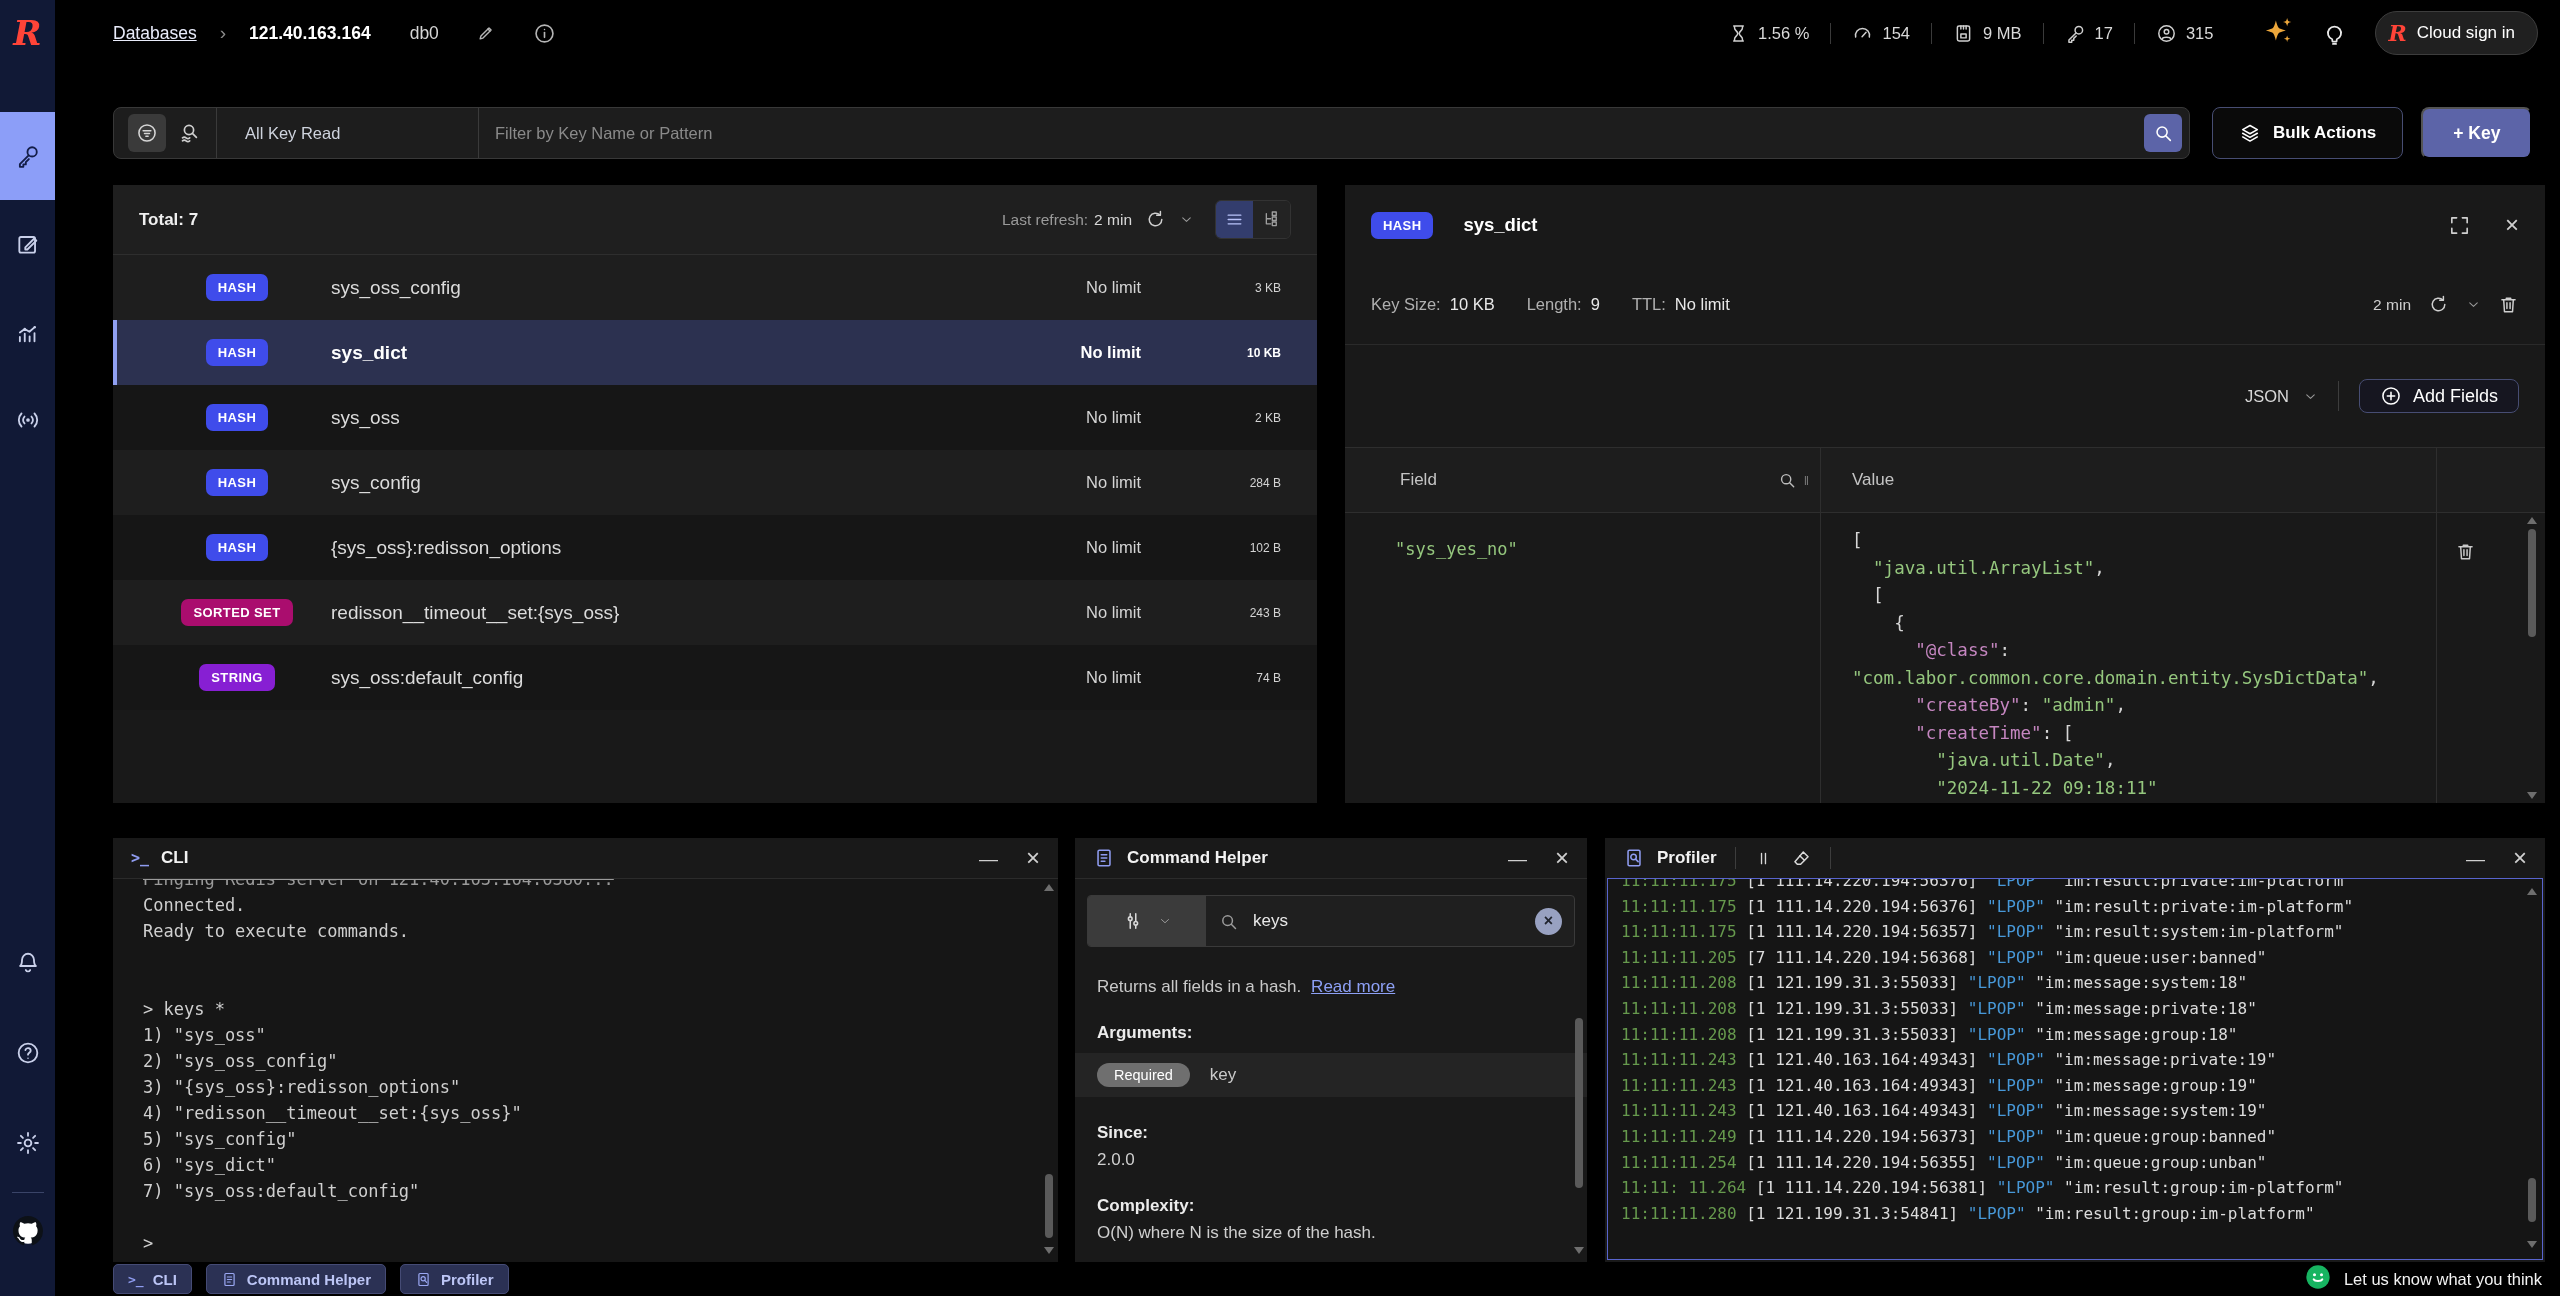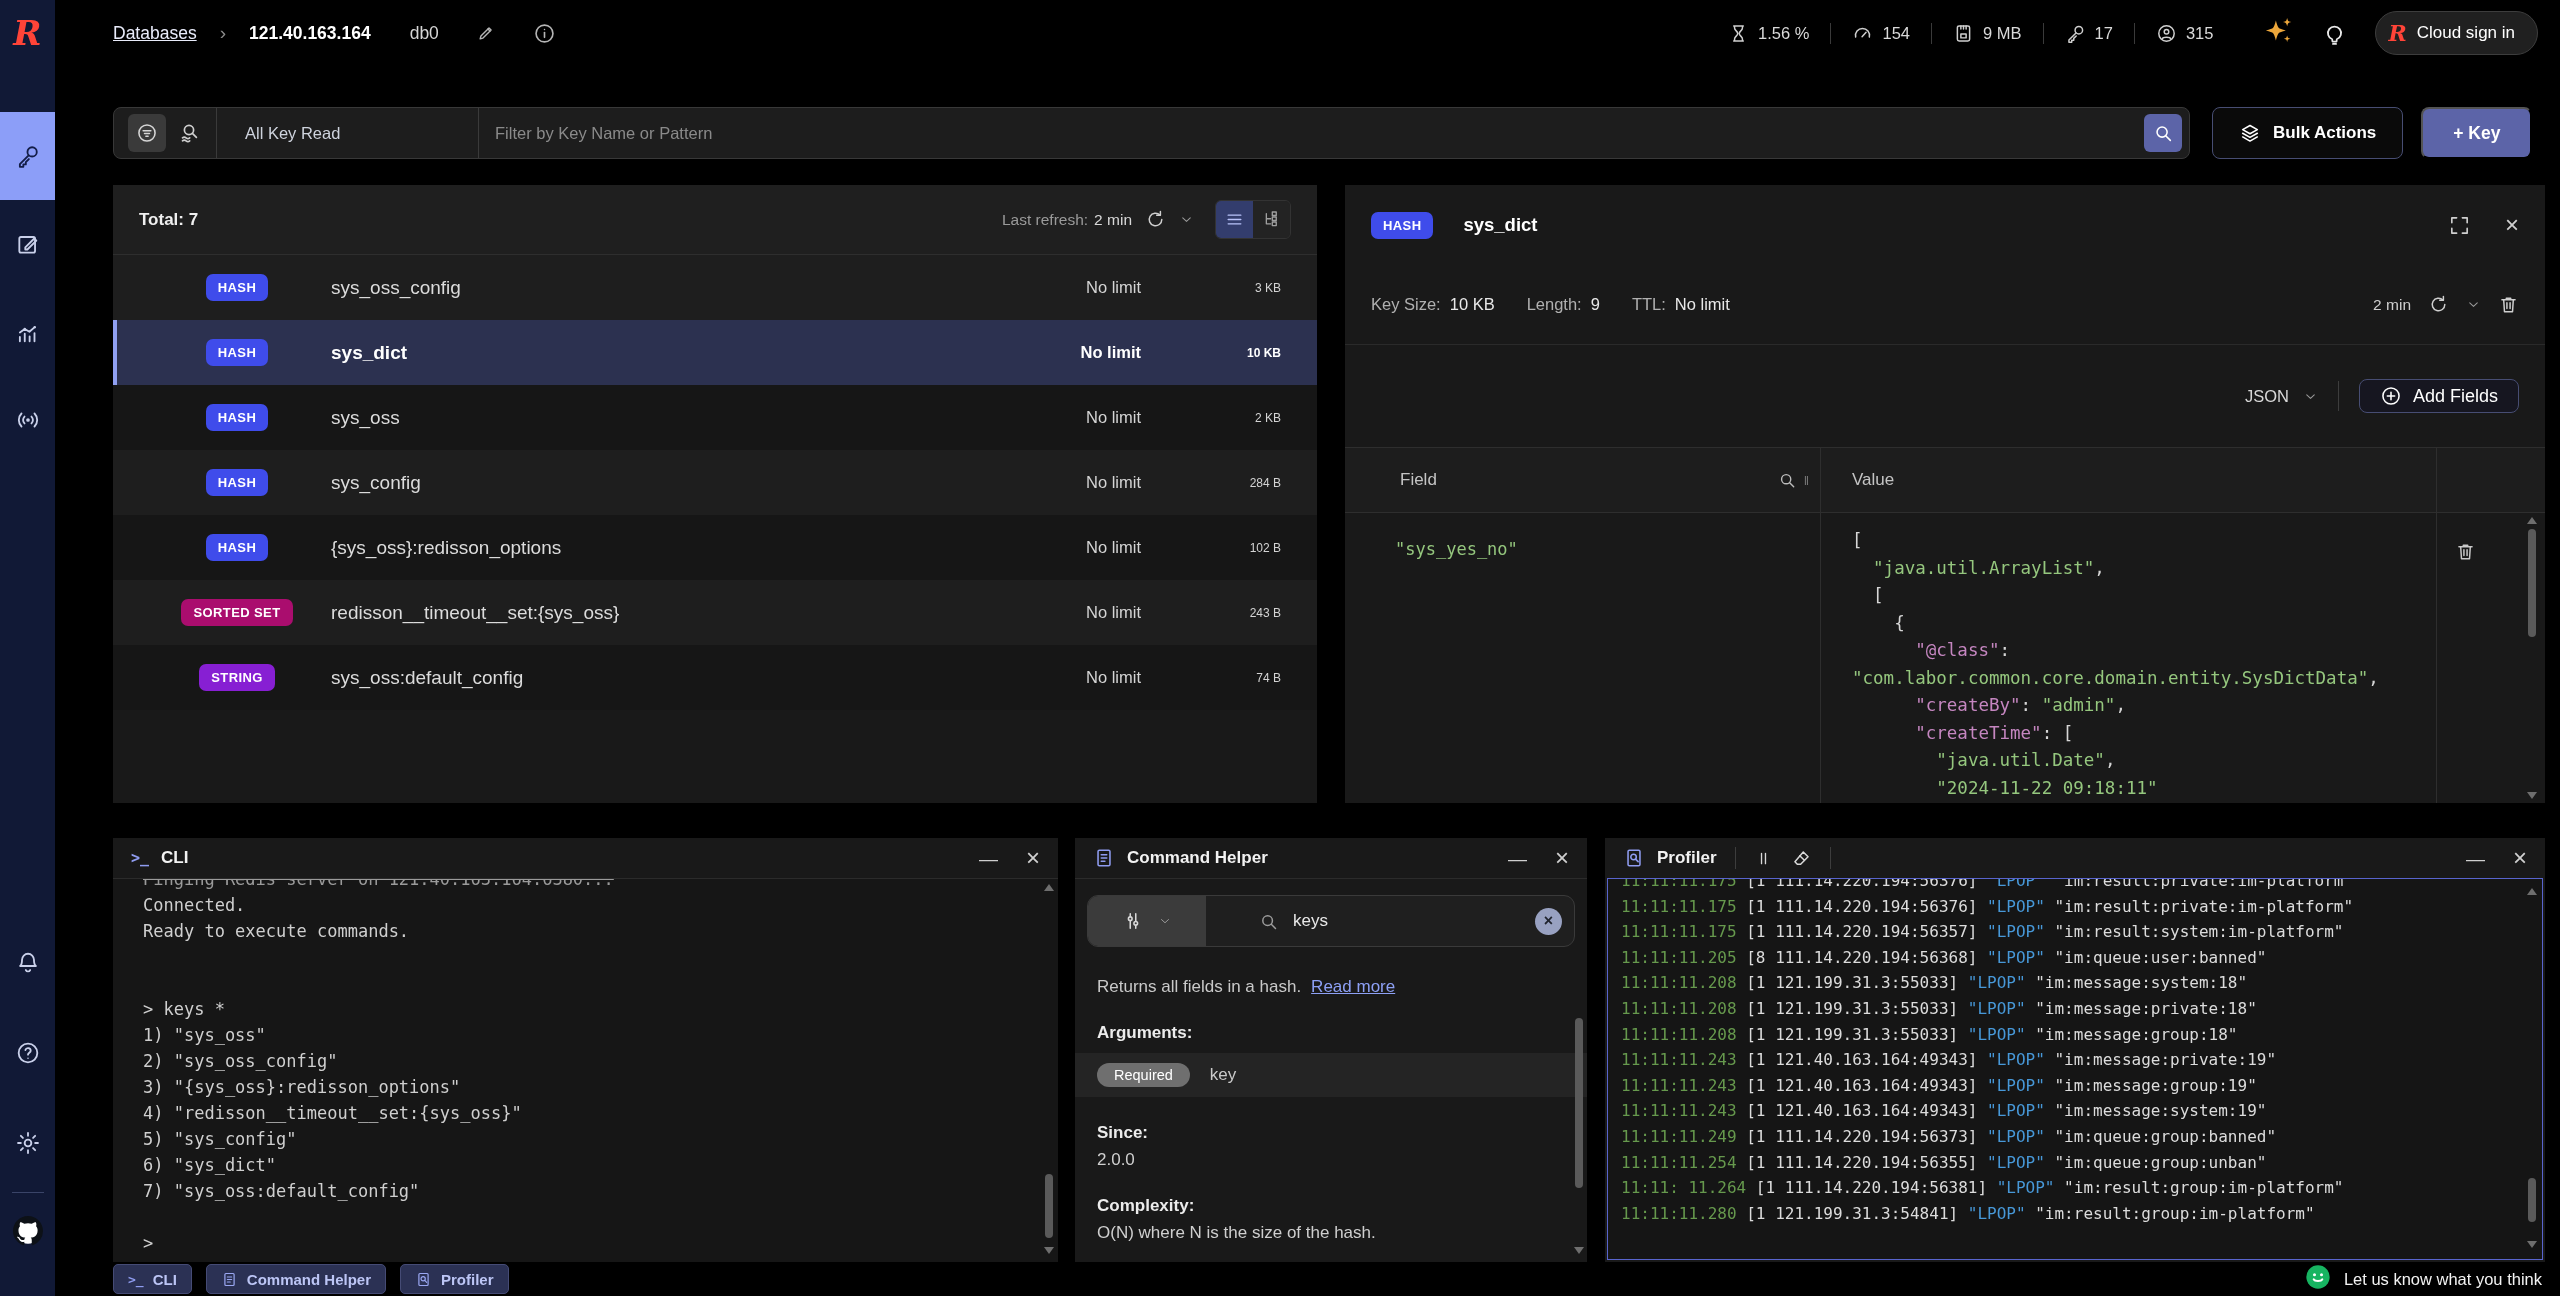--- a/index.html
+++ b/index.html
@@ -124,21 +124,21 @@
   .arr.down{border-top:7px solid #6e6e6e;}
 
   
   .cli-panel{left:113px;top:838px;width:945px;height:424px;overflow:hidden;}
   .cli-body{position:relative;height:384px;background:#161616;overflow:hidden;padding-left:30px;box-sizing:border-box;}
   .cline{white-space:pre;font-size:17px;line-height:26px;color:#cfcfcf;}
   .cline.clip{margin-top:-13px;text-decoration:line-through;color:#9a9a9a;}
 
   
   .helper-panel{left:1075px;top:838px;width:512px;height:424px;overflow:hidden;}
-  .hp-search{margin:16px 12px 0;height:50px;display:flex;border:1px solid #3a3a3a;border-radius:11px;overflow:hidden;background:#1f1f1f;gap:40px;}
+  .hp-search{margin:16px 12px 0;height:50px;display:flex;border:1px solid #3a3a3a;border-radius:4px;overflow:hidden;background:#1f1f1f;}
   .hp-filter{width:118px;background:#3b3b3b;display:flex;align-items:center;justify-content:center;gap:14px;color:#d8d8d8;cursor:pointer;}
   .hp-input{flex:1;display:flex;align-items:center;gap:12px;padding:0 12px;color:#9c9c9c;}
   .hp-input input{flex:1;background:transparent;border:0;outline:0;color:#e8e8e8;font-size:17px;font-family:inherit;}
   .hp-clear{width:27px;height:27px;border-radius:50%;background:#98a1c1;color:#20242e;display:flex;align-items:center;
             justify-content:center;font-size:16px;font-weight:700;cursor:pointer;flex:none;}
   .hp-content{padding:30px 0 0;font-size:17px;color:#c9c9c9;}
   .hp-row{padding:0 22px;}
   .hp-link{color:#8da0f5;text-decoration:underline;margin-left:10px;cursor:pointer;}
   .hp-h{font-weight:700;color:#ececec;margin-top:26px;padding:0 22px;}
   .hp-arg{background:#242424;margin-top:10px;padding:10px 22px;display:flex;align-items:center;gap:20px;}
@@ -702,21 +702,21 @@
       </div>
       <div class="winbtns">
         <span class="w-min">—</span>
         <span class="w-close">×</span>
       </div>
     </div>
     <div class="pf-body mono" id="pf-out">
         <div class="pline clip"><span class="pt">11:11:11.175</span><span> [1 111.14.220.194:56376] </span><span class="pc">"LPOP"</span><span> "im:result:private:im-platform"</span></div>
         <div class="pline"><span class="pt">11:11:11.175</span><span> [1 111.14.220.194:56376] </span><span class="pc">"LPOP"</span><span> "im:result:private:im-platform"</span></div>
         <div class="pline"><span class="pt">11:11:11.175</span><span> [1 111.14.220.194:56357] </span><span class="pc">"LPOP"</span><span> "im:result:system:im-platform"</span></div>
-        <div class="pline"><span class="pt">11:11:11.205</span><span> [8 111.14.220.194:56368] </span><span class="pc">"LPOP"</span><span> "im:queue:user:banned"</span></div>
+        <div class="pline"><span class="pt">11:11:11.205</span><span> [7 111.14.220.194:56368] </span><span class="pc">"LPOP"</span><span> "im:queue:user:banned"</span></div>
         <div class="pline"><span class="pt">11:11:11.208</span><span> [1 121.199.31.3:55033] </span><span class="pc">"LPOP"</span><span> "im:message:system:18"</span></div>
         <div class="pline"><span class="pt">11:11:11.208</span><span> [1 121.199.31.3:55033] </span><span class="pc">"LPOP"</span><span> "im:message:private:18"</span></div>
         <div class="pline"><span class="pt">11:11:11.208</span><span> [1 121.199.31.3:55033] </span><span class="pc">"LPOP"</span><span> "im:message:group:18"</span></div>
         <div class="pline"><span class="pt">11:11:11.243</span><span> [1 121.40.163.164:49343] </span><span class="pc">"LPOP"</span><span> "im:message:private:19"</span></div>
         <div class="pline"><span class="pt">11:11:11.243</span><span> [1 121.40.163.164:49343] </span><span class="pc">"LPOP"</span><span> "im:message:group:19"</span></div>
         <div class="pline"><span class="pt">11:11:11.243</span><span> [1 121.40.163.164:49343] </span><span class="pc">"LPOP"</span><span> "im:message:system:19"</span></div>
         <div class="pline"><span class="pt">11:11:11.249</span><span> [1 111.14.220.194:56373] </span><span class="pc">"LPOP"</span><span> "im:queue:group:banned"</span></div>
         <div class="pline"><span class="pt">11:11:11.254</span><span> [1 111.14.220.194:56355] </span><span class="pc">"LPOP"</span><span> "im:queue:group:unban"</span></div>
         <div class="pline"><span class="pt">11:11: 11.264</span><span> [1 111.14.220.194:56381] </span><span class="pc">"LPOP"</span><span> "im:result:group:im-platform"</span></div>
         <div class="pline"><span class="pt">11:11:11.280</span><span> [1 121.199.31.3:54841] </span><span class="pc">"LPOP"</span><span> "im:result:group:im-platform"</span></div>

